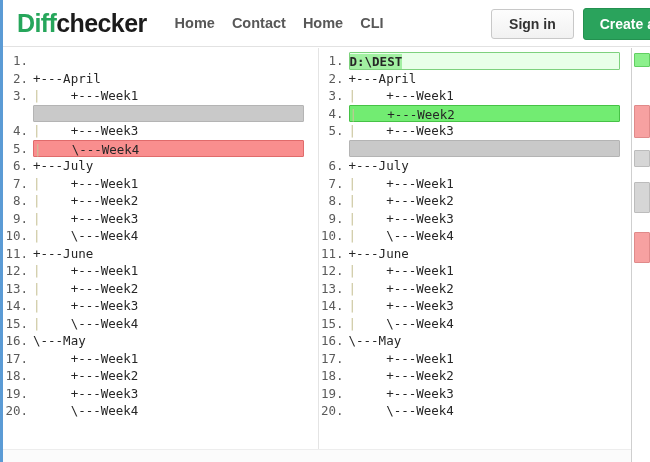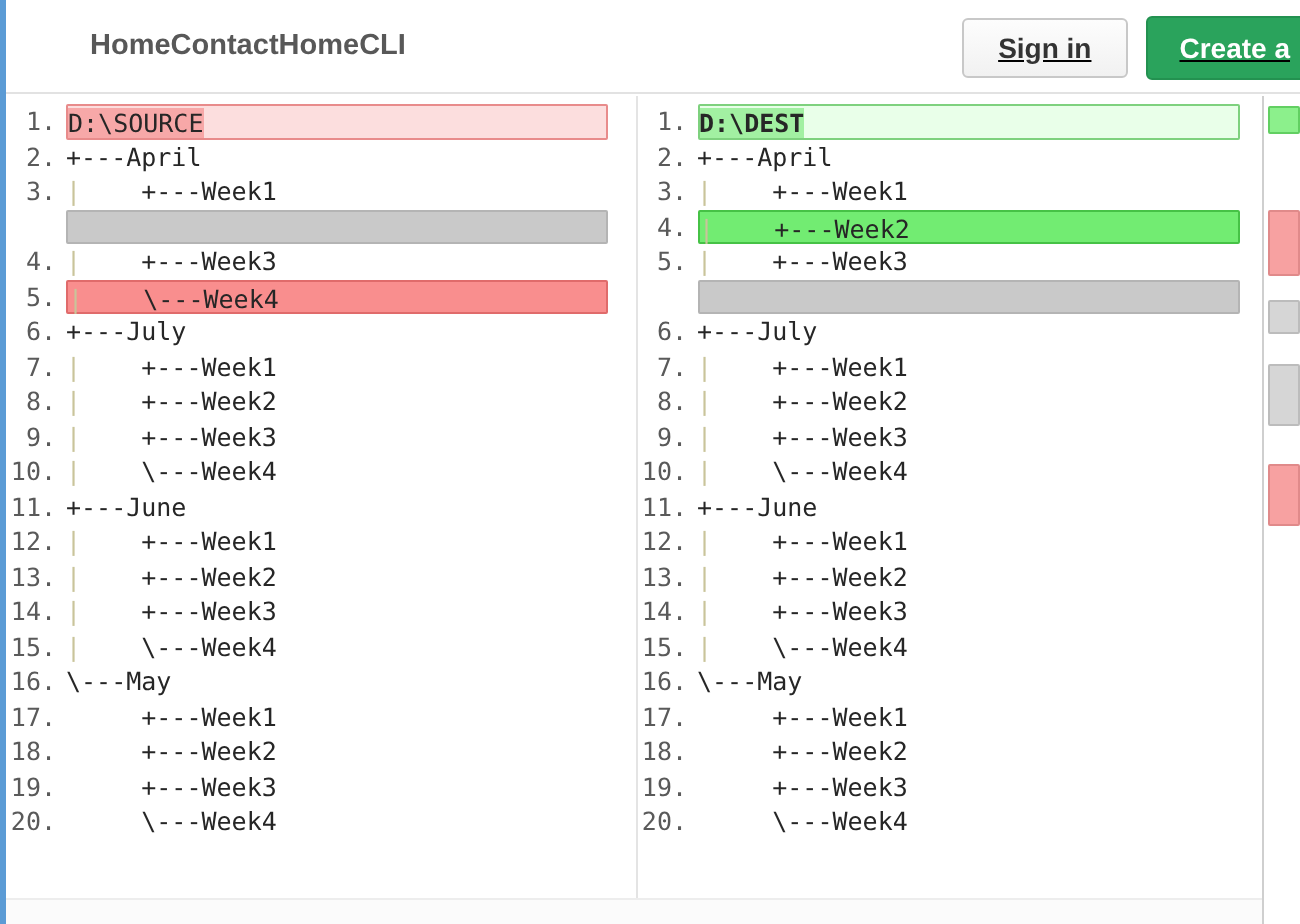--- a/index.html
+++ b/index.html
@@ -42,38 +42,38 @@
     white-space: nowrap;
     line-height: 1;
   }
   .logo .p1 { color: #26a65b; }
   .logo .p2 { color: #1b1b1b; }
 
   .nav {
     display: flex;
     align-items: center;
     margin-left: 28px;
+    gap: 17px;
   }
   .nav a {
     font-size: 14.5px;
     font-weight: bold;
     color: #585858;
     text-decoration: none;
     white-space: nowrap;
   }
 
   .hdr-right {
     position: absolute;
-    right: 13px;
+    right: 3px;
     top: 7px;
     display: flex;
     align-items: center;
     gap: 9px;
     height: 33px;
-    text-decoration: underline;
   }
   .btn-signin {
     font-size: 14px;
     font-weight: bold;
     color: #333;
     background: linear-gradient(#fdfdfd,#f1f1f1);
     border: 1px solid #c8c8c8;
     border-radius: 3px;
     padding: 7px 17px;
     white-space: nowrap;
@@ -226,39 +226,42 @@
     background: #fbfbfb;
     border-top: 1px solid #ededed;
   }
 </style>
 </head>
 <body>
 
 <div id="page">
 
   <div class="header">
+    <div class="logo">
+      <span class="p1">Diff</span><span class="p2">checker</span>
+    </div>
 
     <div class="nav">
       <a href="#">Home</a>
       <a href="#">Contact</a>
       <a href="#">Home</a>
       <a href="#">CLI</a>
     </div>
 
     <div class="hdr-right">
       <div class="btn-signin">Sign in</div>
       <div class="btn-create">Create a</div>
     </div>
   </div>
 
   <div class="diff-area">
 
     <div class="panes">
       <div class="pane left" id="pane-left">
-          <div class="row removed"><div class="lineno">1.</div><div class="content"><span class="ink-del">D:\SOURCE</span></div></div>
+          <div class="row removed"><div class="lineno">1.</div></div>
           <div class="row normal"><div class="lineno">2.</div><div class="content"><span>+---April</span></div></div>
           <div class="row normal"><div class="lineno">3.</div><div class="content"><span class="pipe">|</span><span>    +---Week1</span></div></div>
           <div class="row placeholder"><div class="lineno"></div><div class="content"></div></div>
           <div class="row normal"><div class="lineno">4.</div><div class="content"><span class="pipe">|</span><span>    +---Week3</span></div></div>
           <div class="row removed-full"><div class="lineno">5.</div><div class="content"><span class="pipe">|</span><span>    \---Week4</span></div></div>
           <div class="row normal"><div class="lineno">6.</div><div class="content"><span>+---July</span></div></div>
           <div class="row normal"><div class="lineno">7.</div><div class="content"><span class="pipe">|</span><span>    +---Week1</span></div></div>
           <div class="row normal"><div class="lineno">8.</div><div class="content"><span class="pipe">|</span><span>    +---Week2</span></div></div>
           <div class="row normal"><div class="lineno">9.</div><div class="content"><span class="pipe">|</span><span>    +---Week3</span></div></div>
           <div class="row normal"><div class="lineno">10.</div><div class="content"><span class="pipe">|</span><span>    \---Week4</span></div></div>

